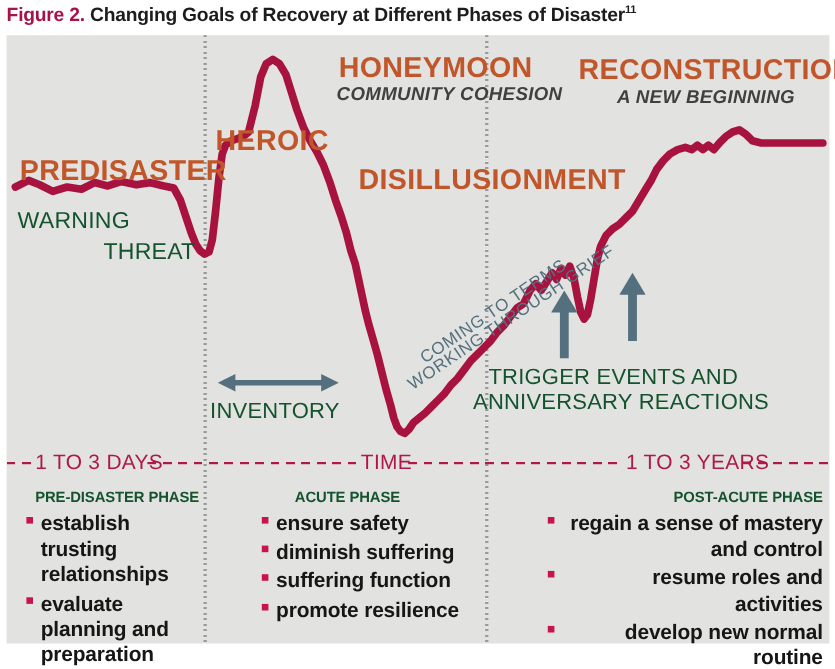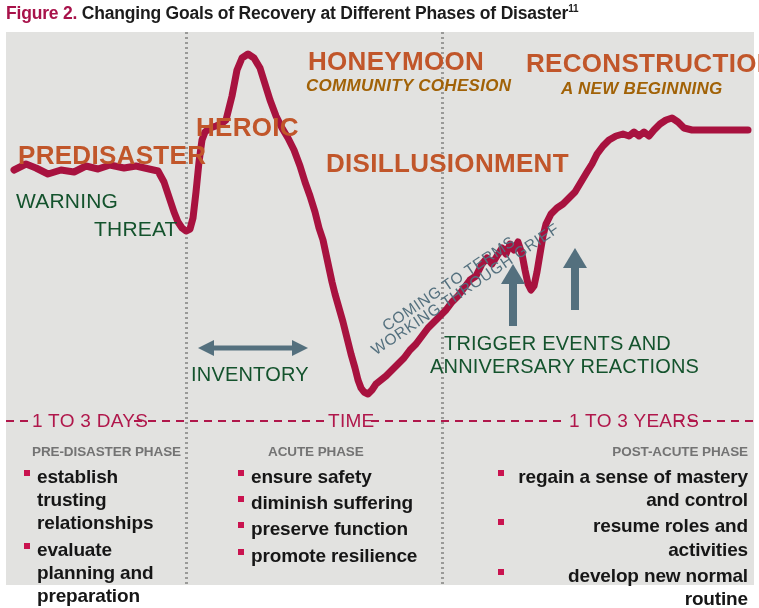--- a/index.html
+++ b/index.html
@@ -34,21 +34,21 @@
         to bottom,#9a9a98 0px,#9a9a98 2px,rgba(0,0,0,0) 2px,rgba(0,0,0,0) 5px);
   }
   #vdiv-1{left:179px;}
   #vdiv-2{left:435px;}
   
   .phase-head{
     position:absolute;color:#c1562a;font-weight:700;white-space:nowrap;
     letter-spacing:0.3px;
   }
   .phase-sub{
-    position:absolute;color:#a16207;font-style:italic;font-weight:700;
+    position:absolute;color:#404040;font-style:italic;font-weight:700;
     white-space:nowrap;letter-spacing:0.3px;
   }
   #head-predisaster{left:12px;top:108px;font-size:26px;}
   #head-heroic{left:190px;top:80px;font-size:26px;}
   #head-honeymoon{left:302px;top:14px;font-size:26px;}
   #sub-honeymoon{left:300px;top:44px;font-size:17px;}
   #head-disillusion{left:320px;top:116px;font-size:26px;}
   #head-reconstruction{left:520px;top:16px;font-size:26px;}
   #sub-reconstruction{left:555px;top:47px;font-size:17px;}
   
@@ -95,21 +95,21 @@
   }
   #cap-days{left:26px;}
   #cap-time{left:322px;}
   #cap-years{left:563px;}
   
   .col{position:absolute;top:412px;}
   #col-pre{left:18px;width:160px;}
   #col-acute{left:232px;width:190px;}
   #col-post{left:492px;width:250px;text-align:right;}
   .col-title{
-    color:#737373;font-weight:700;font-size:13.5px;letter-spacing:-0.1px;
+    color:#14532d;font-weight:700;font-size:13.5px;letter-spacing:-0.1px;
     margin:0 0 6px 0;white-space:nowrap;
   }
   #col-pre .col-title{margin-left:8px;}
   #col-acute .col-title{margin-left:30px;}
   #col-post .col-title{margin-left:42px;}
   .bullet-list{list-style:none;margin:0;padding:0;}
   .bullet-list li{
     position:relative;padding-left:13px;margin-bottom:3px;
     color:#161616;font-size:19px;line-height:1.22;letter-spacing:-0.15px;font-weight:bold;
   }
@@ -202,21 +202,21 @@
       <li><span class="sq"></span><span>evaluate planning and preparation normal</span></li>
       <li><span class="sq"></span><span>empower by education</span></li>
     </ul>
   </div>
 
   <div class="col" id="col-acute">
     <div class="col-title">ACUTE PHASE</div>
     <ul class="bullet-list">
       <li><span class="sq"></span><span>ensure safety</span></li>
       <li><span class="sq"></span><span>diminish suffering</span></li>
-      <li><span class="sq"></span><span>preserve function</span></li>
+      <li><span class="sq"></span><span>suffering function</span></li>
       <li><span class="sq"></span><span>promote resilience</span></li>
     </ul>
   </div>
 
   <div class="col" id="col-post">
     <div class="col-title">POST-ACUTE PHASE</div>
     <ul class="bullet-list">
       <li><span class="sq"></span><span>regain a sense of mastery and control</span></li>
       <li><span class="sq"></span><span>resume roles and activities</span></li>
       <li><span class="sq"></span><span>develop new normal routine</span></li>

